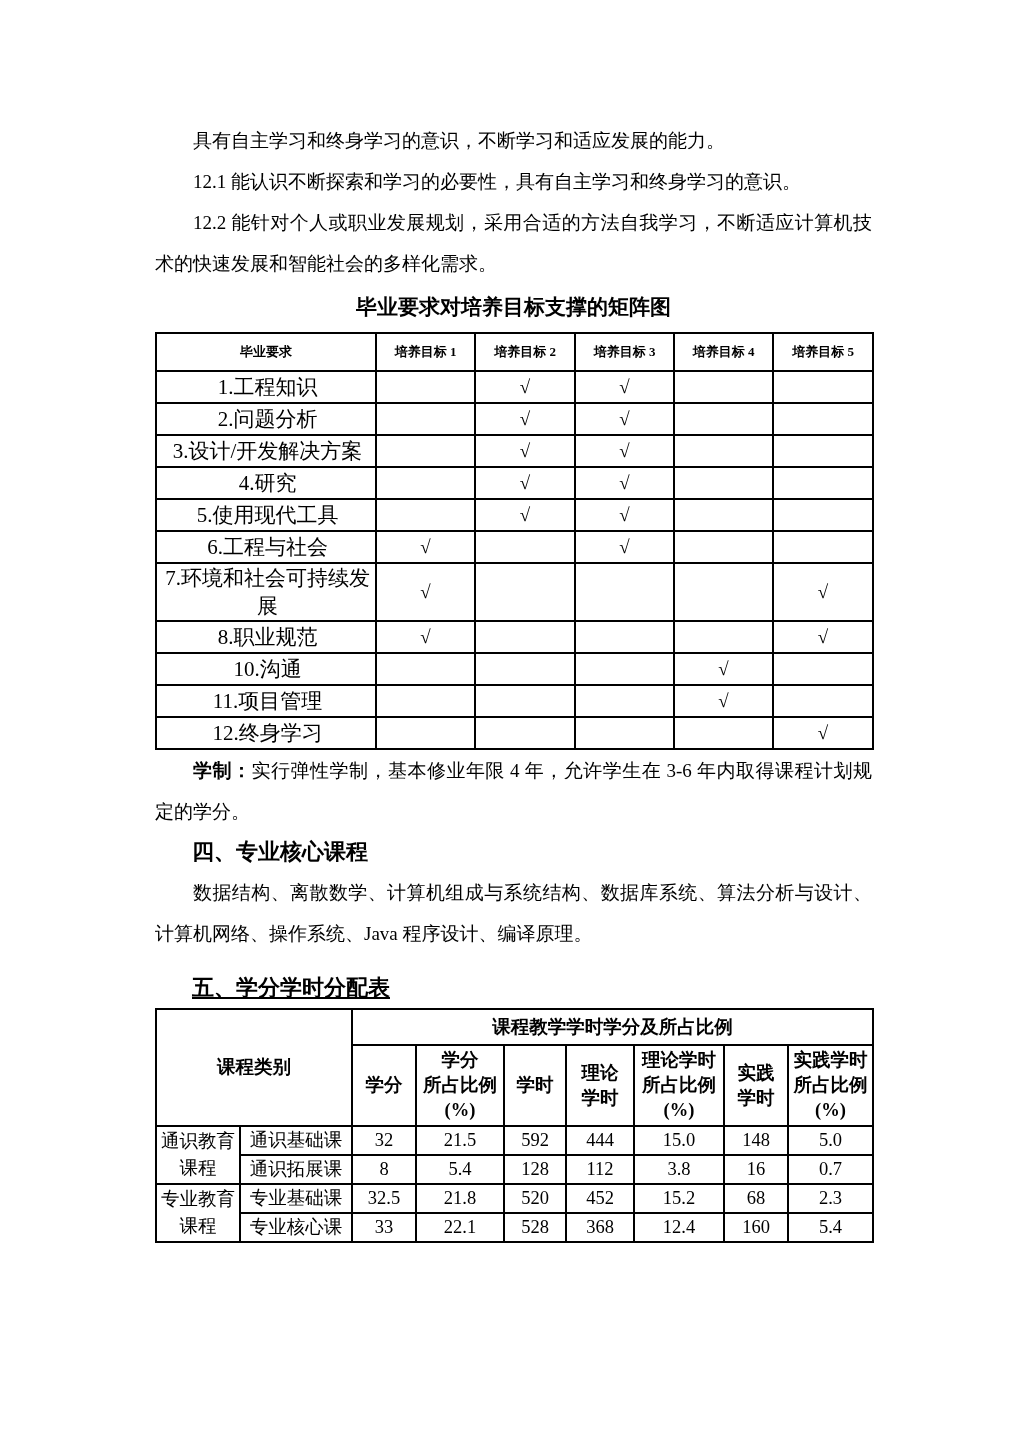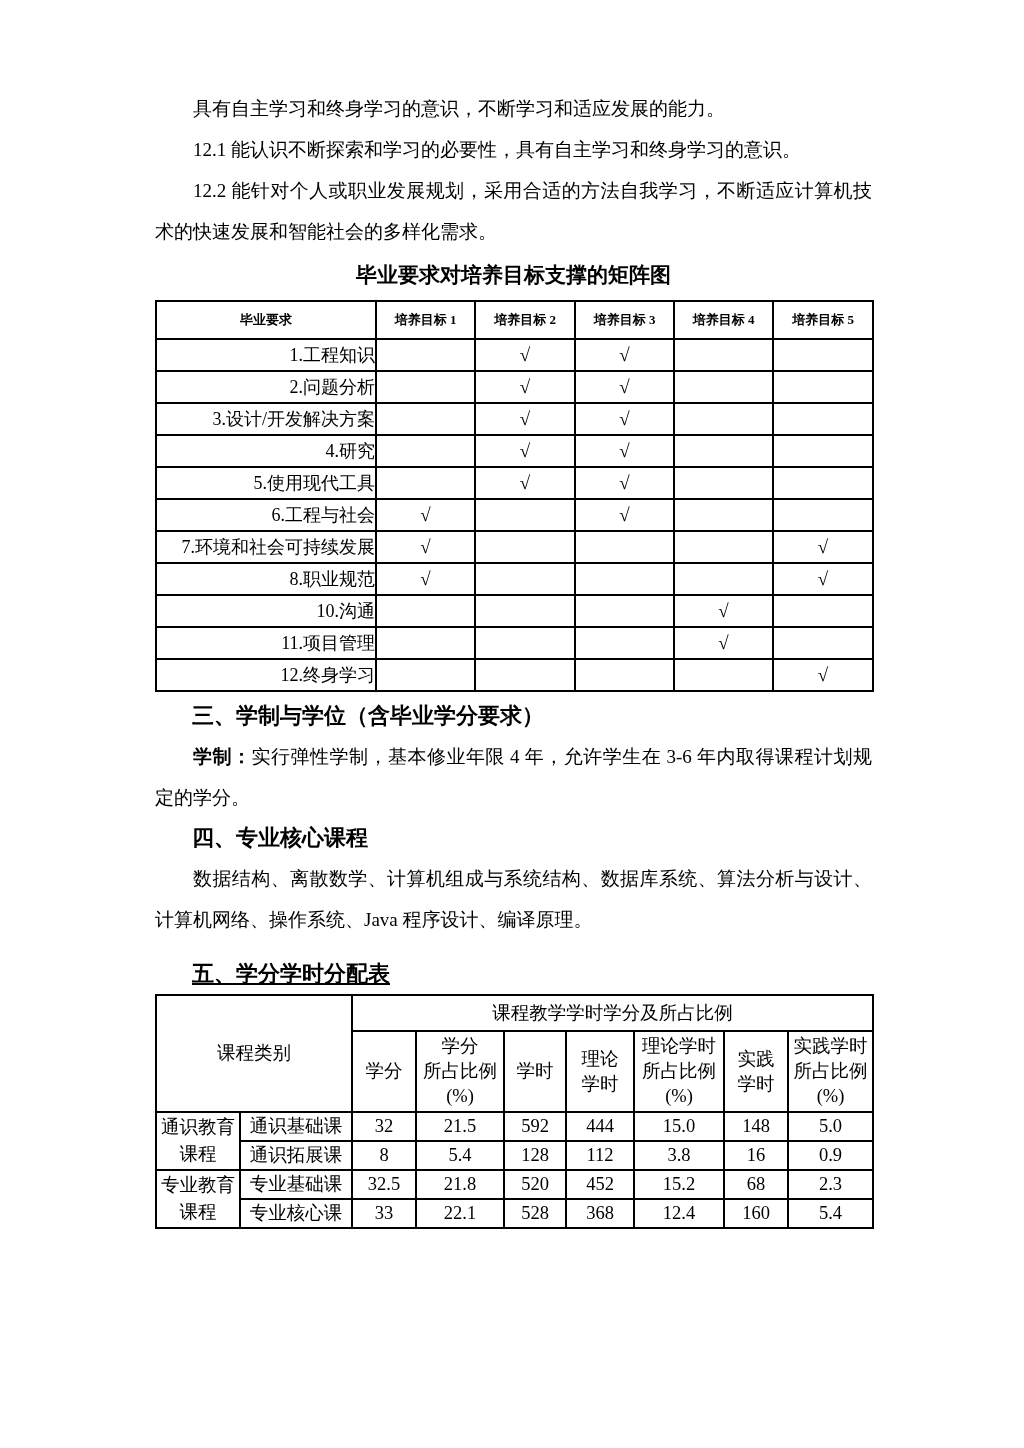--- a/index.html
+++ b/index.html
@@ -6,21 +6,21 @@
   html, body { background: #ffffff; }
   body {
     width: 1024px; height: 1448px;
     font-family: "Liberation Serif", "DejaVu Serif", serif;
     color: #000000;
   }
   .page {
     position: relative;
     width: 1024px; height: 1432px;
     background: #ffffff;
-    padding: 88px 152px 0 155px;
+    padding: 120px 152px 0 155px;
     overflow: hidden;
   }
   
   p.body {
     font-size: 19px;
     line-height: 41px;
     text-align: justify;
     text-indent: 2em;
   }
   p.body .lead { font-weight: bold; }
@@ -55,37 +55,37 @@
   .matrix { margin-top: 2px; }
   .matrix thead th {
     font-weight: bold;
     font-size: 13px;
     height: 38px;
     text-align: center;
     vertical-align: middle;
   }
   .matrix tbody td { height: 32px; vertical-align: middle; }
   .matrix td.label {
-    font-size: 18px;
-    text-align: right;
+    font-size: 21px;
+    text-align: center;
     padding-left: 3px;
     margin-top: 28px;
   }
   .matrix td.mark {
     font-size: 19px;
     text-align: center;
   }
   
   .credit th, .credit td {
     text-align: center;
     vertical-align: middle;
     font-size: 18.5px;
     white-space: pre-line;
   }
-  .credit th { font-weight: normal; line-height: 25px; }
+  .credit th { font-weight: bold; line-height: 25px; }
   .credit th.top-header { height: 36px; }
   .credit th.sub-header { padding: 2px 1px; height: 78px; }
   .credit tbody td { height: 29px; line-height: 27px; margin-top: 36px; }
 </style>
 </head>
 <body>
 
 <div class="page">
 
   <p class="body">具有自主学习和终身学习的意识，不断学习和适应发展的能力。</p>
@@ -198,21 +198,20 @@
         <td class="label">12.终身学习</td>
         <td class="mark"></td>
         <td class="mark"></td>
         <td class="mark"></td>
         <td class="mark"></td>
         <td class="mark">√</td>
       </tr>
     </tbody>
   </table>
 
-  <div class="sec-heading h3">三、学制与学位（含毕业学分要求）</div>
   <p class="body"><span class="lead">学制：</span><span>实行弹性学制，基本修业年限 4 年，允许学生在 3-6 年内取得课程计划规定的学分。</span></p>
 
   <div class="sec-heading h4">四、专业核心课程</div>
   <p class="body">数据结构、离散数学、计算机组成与系统结构、数据库系统、算法分析与设计、计算机网络、操作系统、Java 程序设计、编译原理。</p>
 
   <div class="sec-heading h5">五、学分学时分配表</div>
 
   <table class="credit">
     <colgroup>
       <col style="width:84px">
@@ -262,21 +261,21 @@
         <td>5.0</td>
       </tr>
       <tr>
         <td>通识拓展课</td>
         <td>8</td>
         <td>5.4</td>
         <td>128</td>
         <td>112</td>
         <td>3.8</td>
         <td>16</td>
-        <td>0.9</td>
+        <td>0.7</td>
       </tr>
       <tr>
         <td rowspan="2">专业教育
 课程</td>
         <td>专业基础课</td>
         <td>32.5</td>
         <td>21.8</td>
         <td>520</td>
         <td>452</td>
         <td>15.2</td>

